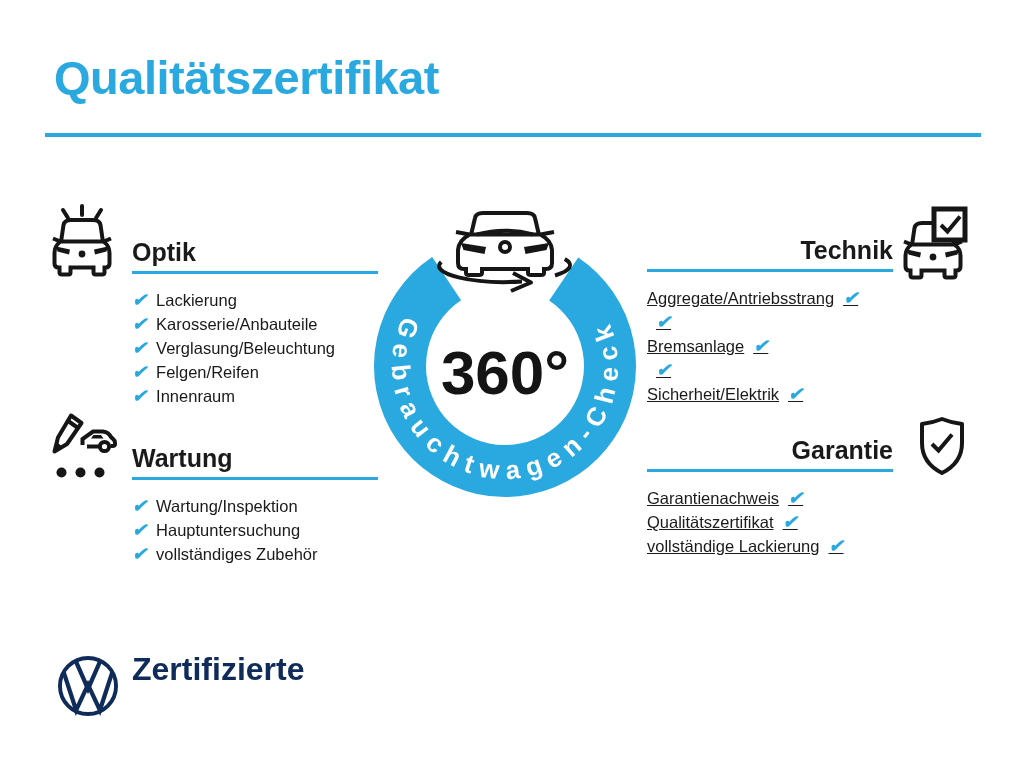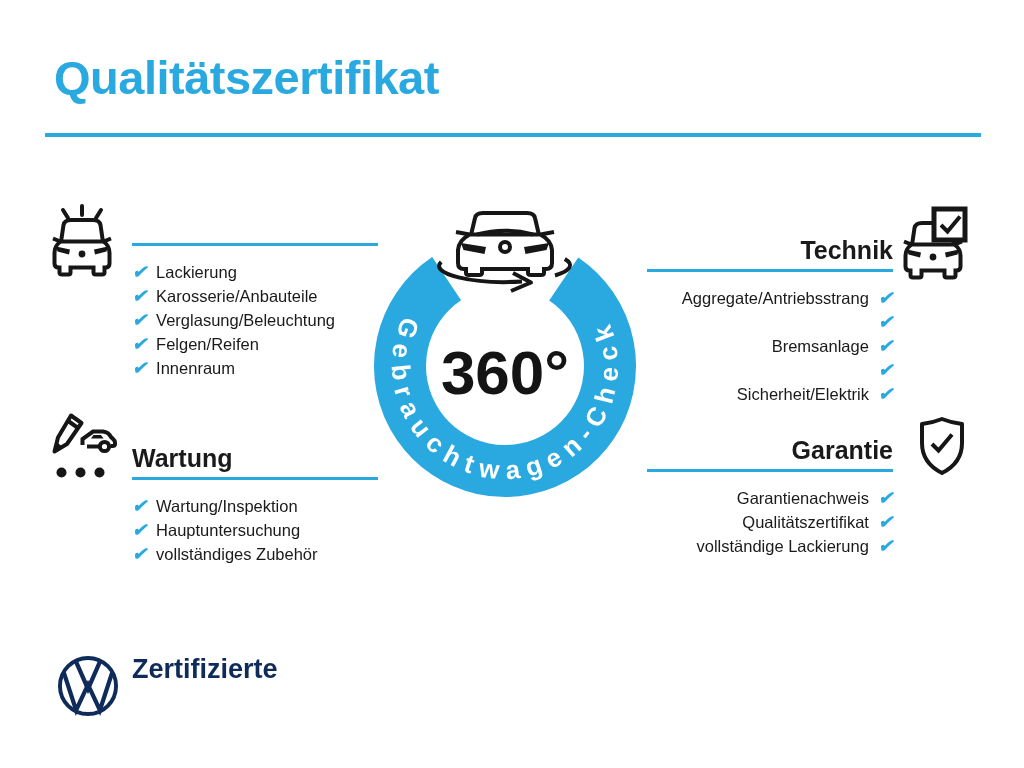--- a/index.html
+++ b/index.html
@@ -21,21 +21,21 @@
   .title-rule{
     position:absolute;left:45px;top:133px;width:936px;height:4px;
     background:var(--accent,#29A9E0);
   }
   .sec{position:absolute;width:246px;}
   .sec h2{margin:0;font-size:25px;font-weight:bold;line-height:28px;color:var(--ink,#1a1a1a);}
   .sec .hrule{height:3px;background:var(--accent,#29A9E0);margin-top:5px;}
   .sec ul{list-style:none;margin:14px 0 0 0;padding:0;}
   .sec li{display:flex;align-items:baseline;font-size:16.5px;line-height:24px;color:var(--ink,#1a1a1a);white-space:nowrap;}
   .sec.right{text-align:right;}
-  .sec.right li{justify-content:flex-end;}
+  .sec.right li{text-decoration:underline;}
   .chk{color:var(--accent,#29A9E0);font-weight:bold;font-style:italic;font-size:18px;}
   .sec.left .chk{margin-right:9px;}
   .sec.right .chk{margin-left:9px;}
   #sec-optik{left:132px;top:238px;}
   #sec-technik{left:647px;top:236px;}
   #sec-wartung{left:132px;top:444px;}
   #sec-garantie{left:647px;top:436px;}
   .iconbox{position:absolute;}
   #icon-optik{left:50px;top:203px;}
   #icon-technik{left:903px;top:204px;}
@@ -46,21 +46,21 @@
   .ringtext{fill:#ffffff;font-weight:bold;font-size:26px;letter-spacing:8px;
             font-family:"Liberation Sans",sans-serif;}
   .degree{fill:#141414;font-weight:bold;font-size:62px;text-anchor:middle;
           font-family:"Liberation Sans",sans-serif;}
   .ic{stroke:#161616;fill:none;stroke-width:4;}
   .icf{fill:#161616;stroke:none;}
   #footer-logo{position:absolute;left:54px;top:652px;}
   .vw{stroke:var(--navy,#0F2B5A);fill:none;}
   #footer-brand{
     position:absolute;left:132px;top:657px;
-    font-size:27px;font-weight:bold;line-height:24px;color:var(--navy,#0F2B5A);
+    font-size:32px;font-weight:bold;line-height:24px;color:var(--navy,#0F2B5A);
   }
 </style>
 </head>
 <body>
 
 <div id="canvas">
 
   <svg width="0" height="0" style="position:absolute" aria-hidden="true">
     <defs>
       <g id="carfront">
@@ -127,20 +127,21 @@
   </div>
 
   <div class="iconbox" id="icon-garantie">
     <svg width="50" height="62" viewBox="0 0 50 62">
       <path class="ic" stroke-width="4.5" stroke-linejoin="round" d="M 25,3 Q 15,7 5,8 L 5,27 Q 5,47 25,57 Q 45,47 45,27 L 45,8 Q 35,7 25,3 Z"></path>
       <path class="ic" stroke-width="5" d="M 15,28 L 21.5,34.5 L 35,18.5"></path>
     </svg>
   </div>
 
   <section class="sec left" id="sec-optik">
+    <h2>Optik</h2>
     <div class="hrule"></div>
     <ul>
       <li>
           <span class="chk">✔</span>
           <span>Lackierung</span>
         </li>
       <li>
           <span class="chk">✔</span>
           <span>Karosserie/Anbauteile</span>
         </li>

